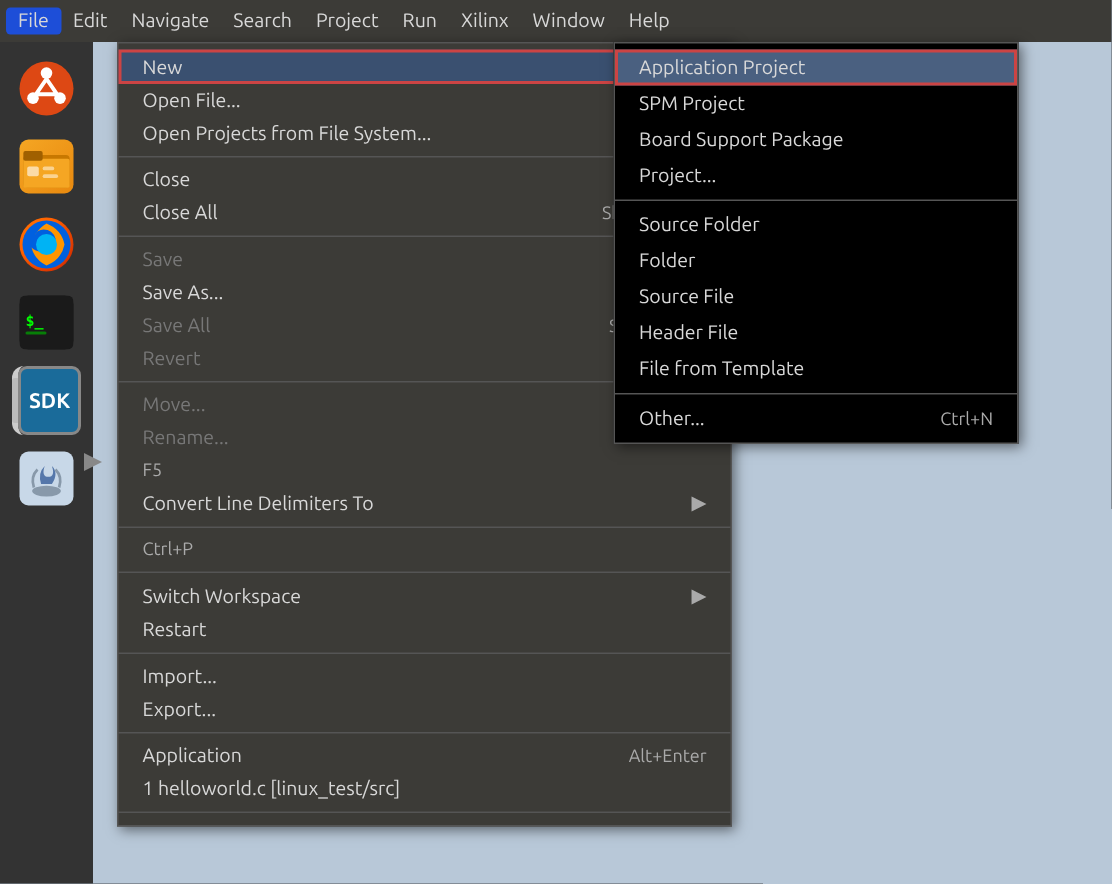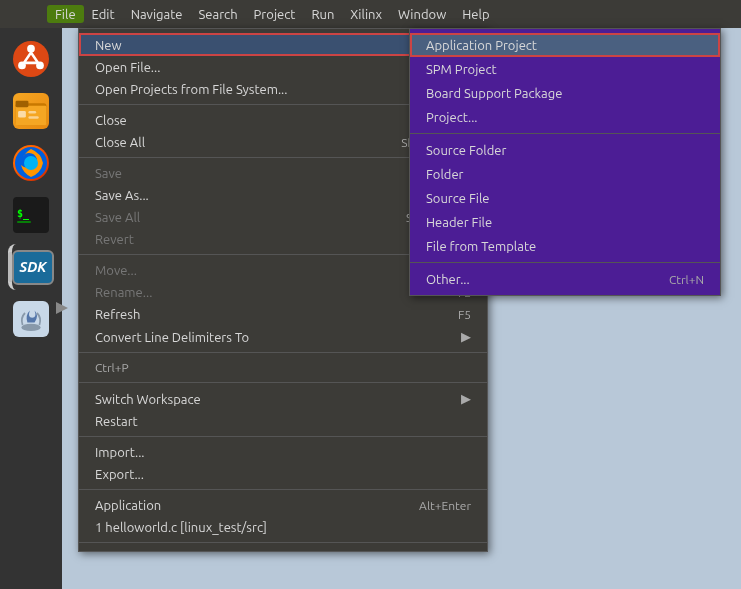--- a/index.html
+++ b/index.html
@@ -27,22 +27,21 @@
       color: #d8d8d8;
       padding: 2px 8px;
       cursor: pointer;
       border-radius: 3px;
       font-size: 13px;
     }
     .menubar-item:hover, .menubar-item.active {
       background: #5a5a5a;
     }
     .menubar-item.active {
-      background: #4d7c0f;
-      margin-left: 43px;
+      background: #1d4ed8;
     }
 
     
     .sidebar {
       position: absolute;
       left: 0;
       top: 28px;
       width: 62px;
       height: calc(100% - 28px);
       background: #333333;
@@ -117,29 +116,28 @@
       font-family: monospace;
       font-size: 10px;
       font-weight: bold;
     }
 
     
     .sdk-icon {
       background: #1a6b9a;
       border-radius: 6px;
       width: 46px;
-      height: 35px;
+      height: 46px;
       display: flex;
       align-items: center;
       justify-content: center;
       color: white;
       font-weight: bold;
       font-size: 13px;
       border: 2px solid #888;
-      font-style: italic;
     }
     .sdk-icon-active {
       border-left: 4px solid #ccc;
     }
 
     
     .java-icon {
       background: #c8d8e8;
       border-radius: 6px;
       width: 36px;
@@ -207,22 +205,22 @@
     }
     .menu-item-label {
       flex: 1;
     }
 
     
     .submenu {
       position: absolute;
       left: 409px;
       top: 28px;
-      width: 312px;
-      background: #4c1d95;
+      width: 270px;
+      background: #000000;
       border: 1px solid #555;
       box-shadow: 2px 2px 8px rgba(0,0,0,0.5);
       z-index: 101;
       padding: 4px 0;
     }
     .submenu-item {
       display: flex;
       justify-content: space-between;
       align-items: center;
       padding: 5px 16px;
@@ -378,21 +376,20 @@
   <div class="menu-divider"></div>
 
   <div class="menu-item disabled">
     <span class="menu-item-label">Move...</span>
   </div>
   <div class="menu-item disabled">
     <span class="menu-item-label">Rename...</span>
     <span class="shortcut">F2</span>
   </div>
   <div class="menu-item">
-    <span class="menu-item-label">Refresh</span>
     <span class="shortcut">F5</span>
   </div>
   <div class="menu-item">
     <span class="menu-item-label">Convert Line Delimiters To</span>
     <span class="arrow">▶</span>
   </div>
 
   <div class="menu-divider"></div>
 
   <div class="menu-item">

